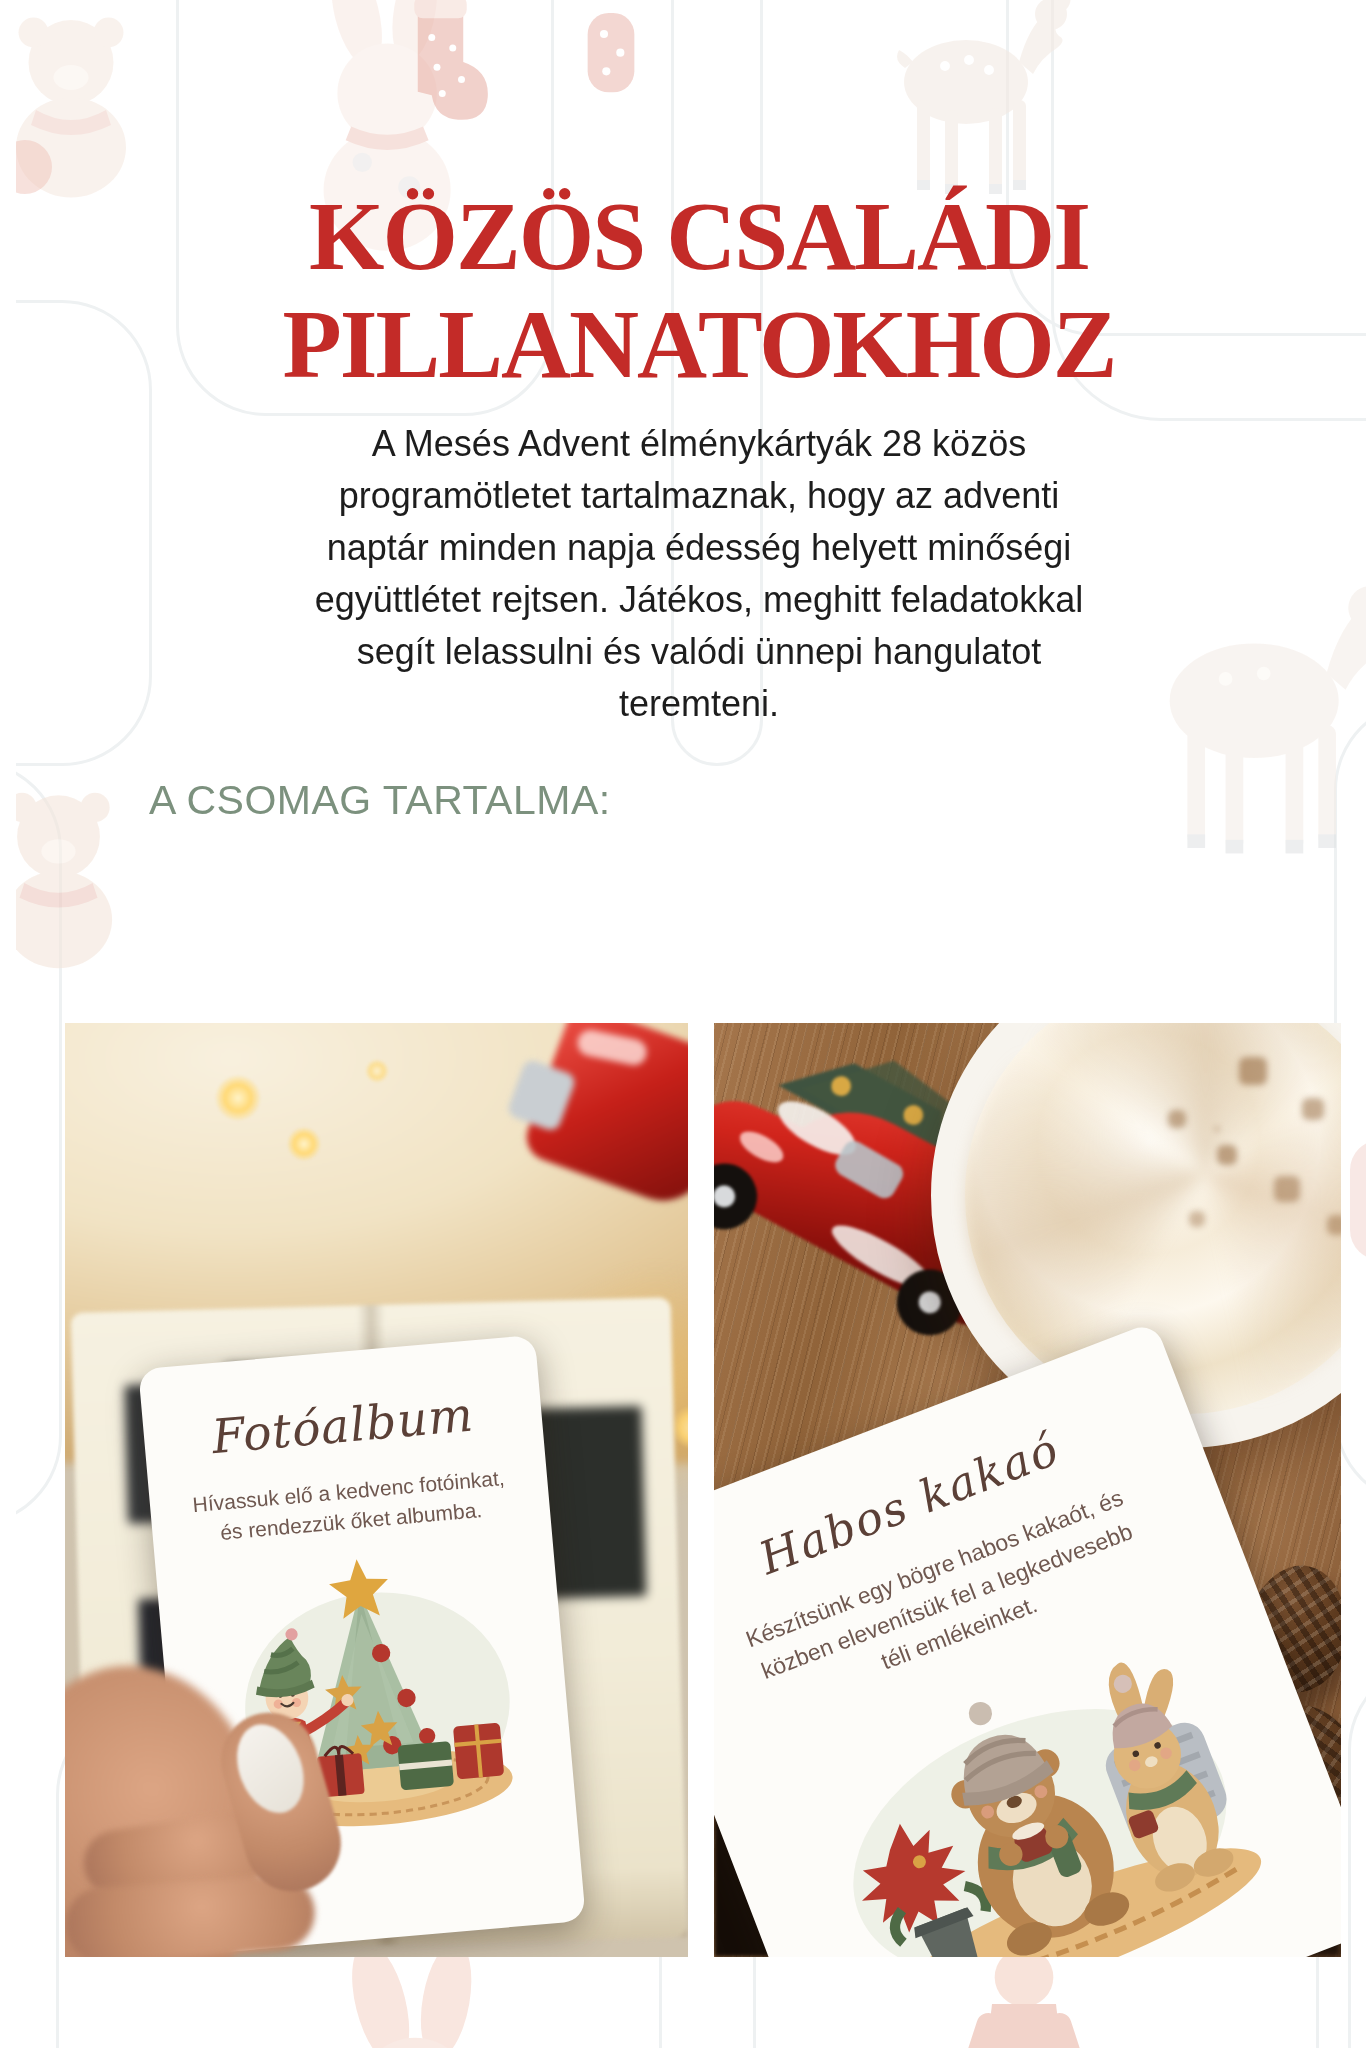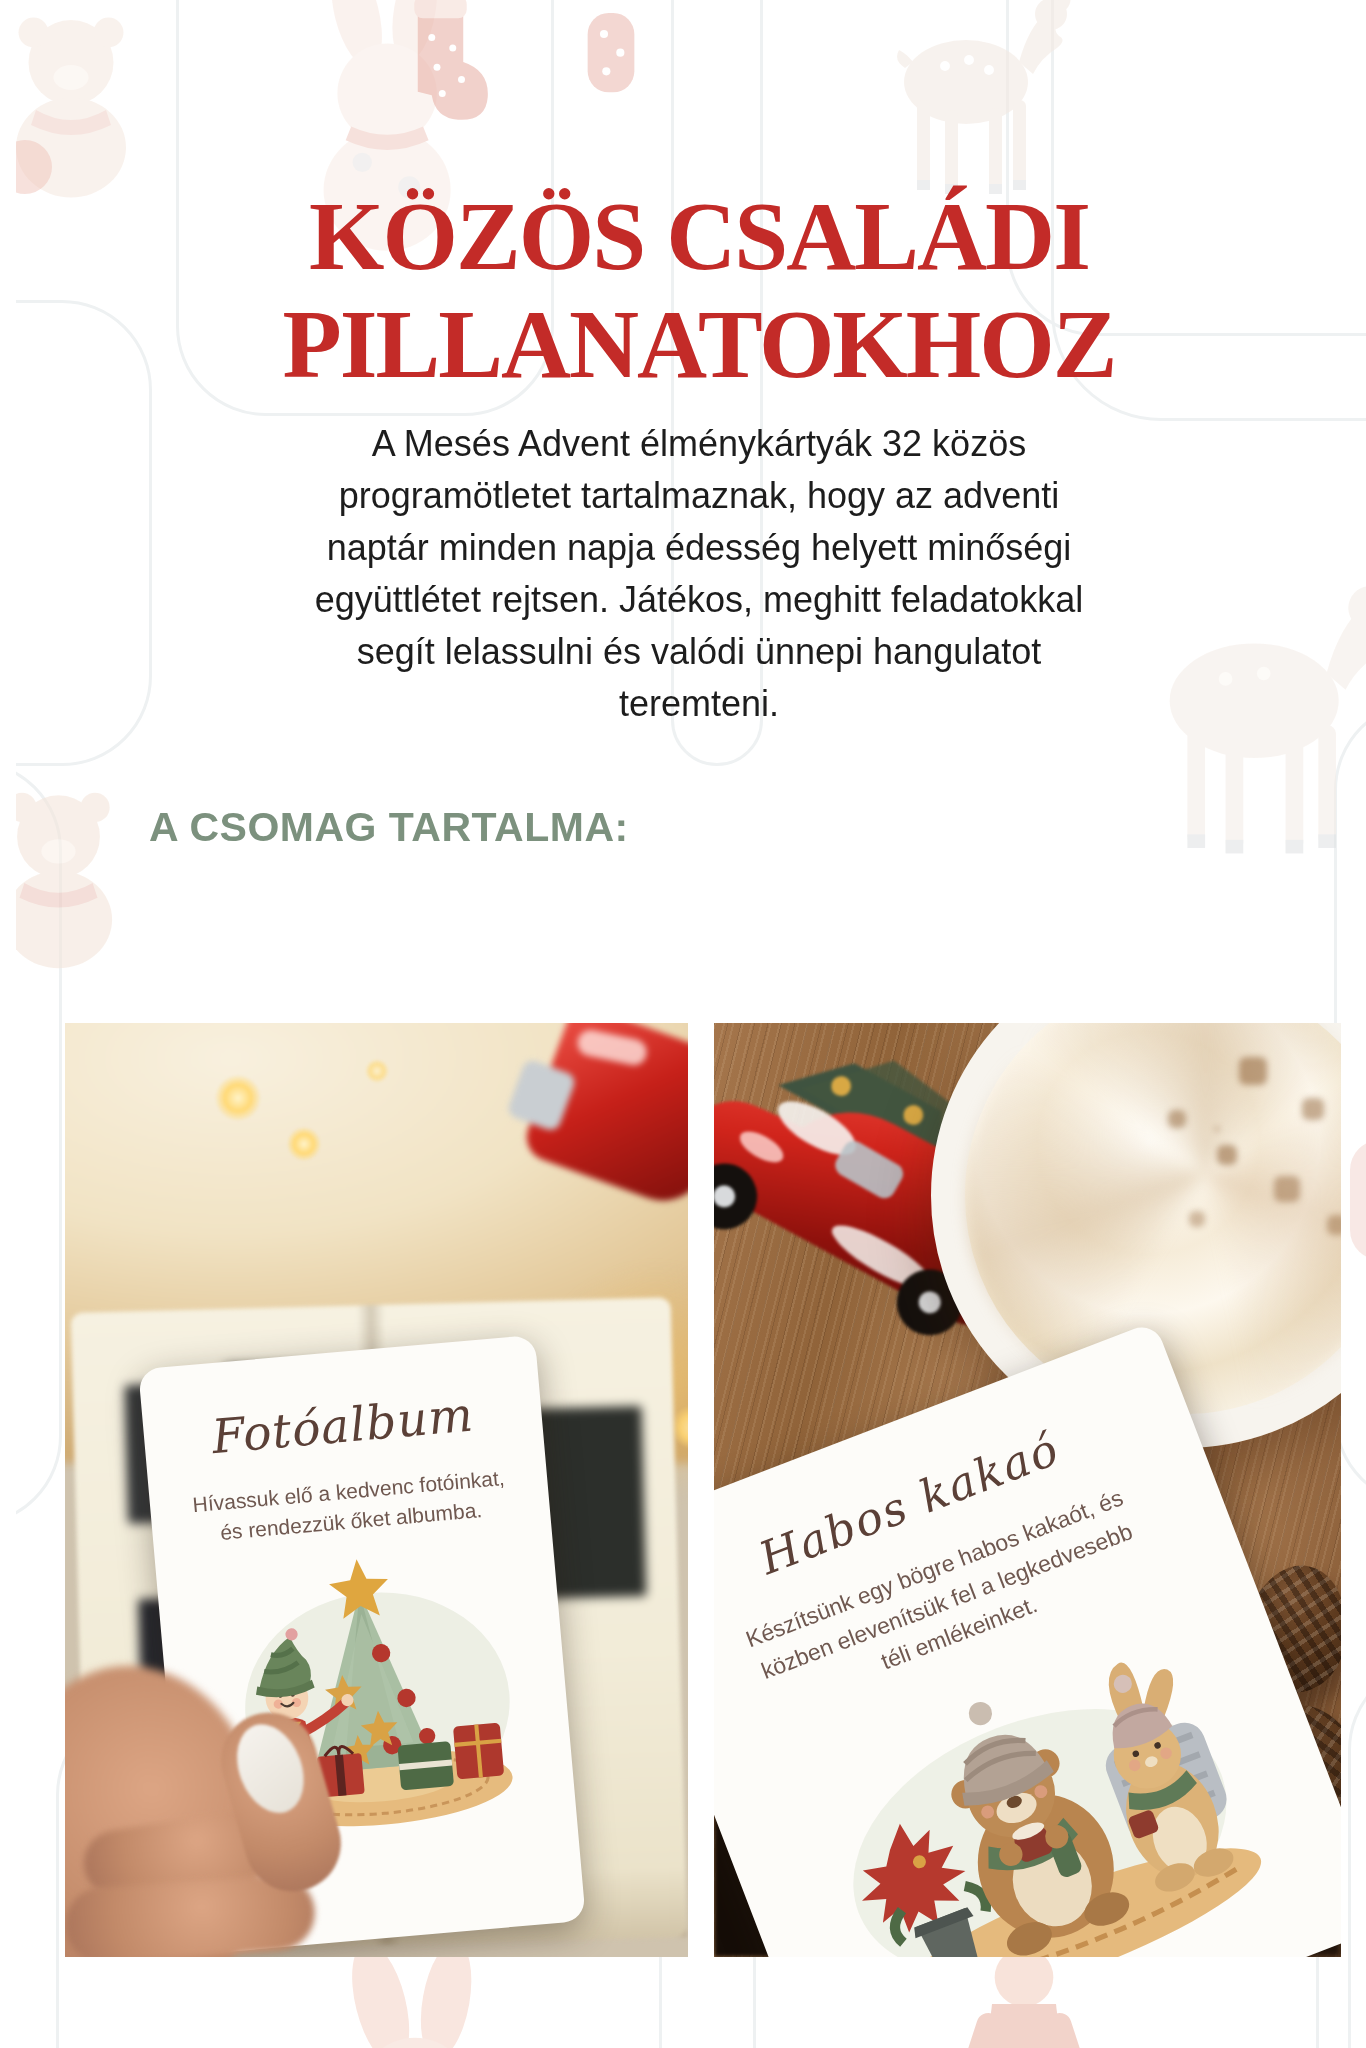--- a/index.html
+++ b/index.html
@@ -11,21 +11,21 @@
   .bg{position:absolute;inset:0;z-index:0;}
   .tile{position:absolute;border:3px solid #eef1f2;border-radius:90px;}
   .deco{position:absolute;}
   
   .title{position:absolute;top:118px;left:0;width:100%;text-align:center;z-index:2;
          font-family:"Liberation Serif",serif;font-weight:700;color:var(--red);
          font-size:97px;line-height:108px;letter-spacing:-2px;}
   .title span{display:block;}
   .intro{position:absolute;top:418px;left:183px;width:1000px;z-index:2;text-align:center;
          font-size:36px;line-height:52px;color:#1d1d1d;}
-  .pkg-h{position:absolute;top:804px;left:133px;z-index:2;font-size:41px;font-weight:700;
+  .pkg-h{position:absolute;top:777px;left:133px;z-index:2;font-size:41px;font-weight:400;
          color:var(--green);letter-spacing:.5px;}
   .pkg-list{position:absolute;top:856px;left:133px;z-index:2;font-size:37px;line-height:50px;color:#232323;}
   
   .photos{position:absolute;top:1023px;left:49px;z-index:2;display:flex;gap:26px;}
   .photo{position:relative;height:934px;overflow:hidden;background:#cfc3ae;}
   .photo.lp{width:623px;}
   .photo.rp{width:627px;}
   
   .lp-blanket{position:absolute;left:-20px;top:-20px;right:-20px;height:460px;
     background:
@@ -217,21 +217,21 @@
         <rect x="62" y="124" width="14" height="34" rx="6" fill="#e9c0b4"></rect>
     </svg>
   </div>
 
   <h1 class="title">
     <span>KÖZÖS CSALÁDI</span>
     <span>PILLANATOKHOZ</span>
   </h1>
 
   <div class="intro">
-    <span style="display:block">A Mesés Advent élménykártyák 32 közös</span>
+    <span style="display:block">A Mesés Advent élménykártyák 28 közös</span>
     <span style="display:block">programötletet tartalmaznak, hogy az adventi</span>
     <span style="display:block">naptár minden napja édesség helyett minőségi</span>
     <span style="display:block">együttlétet rejtsen. Játékos, meghitt feladatokkal</span>
     <span style="display:block">segít lelassulni és valódi ünnepi hangulatot</span>
     <span style="display:block">teremteni.</span>
   </div>
 
   <div class="pkg-h">A CSOMAG TARTALMA:</div>
   <div class="pkg-list">
   </div>

